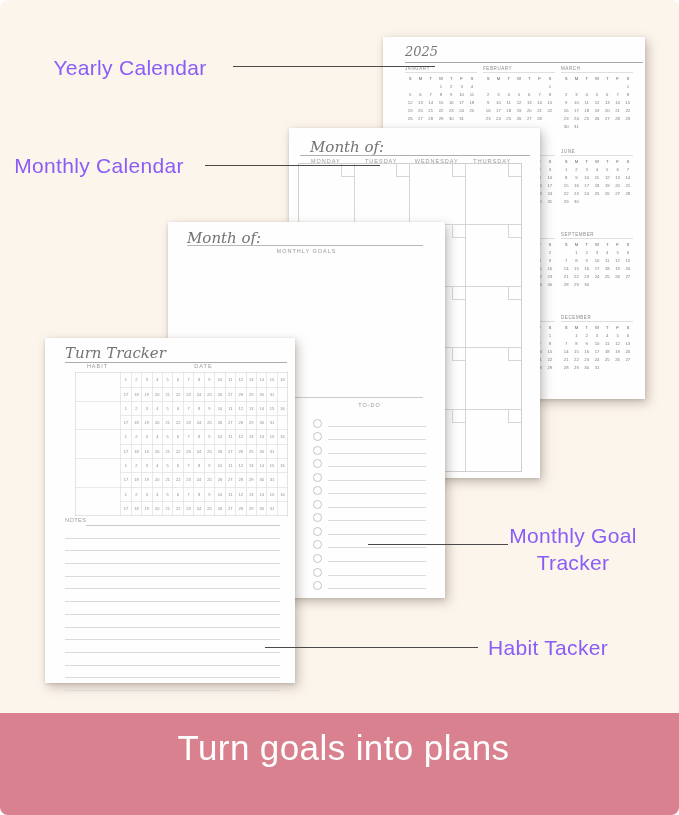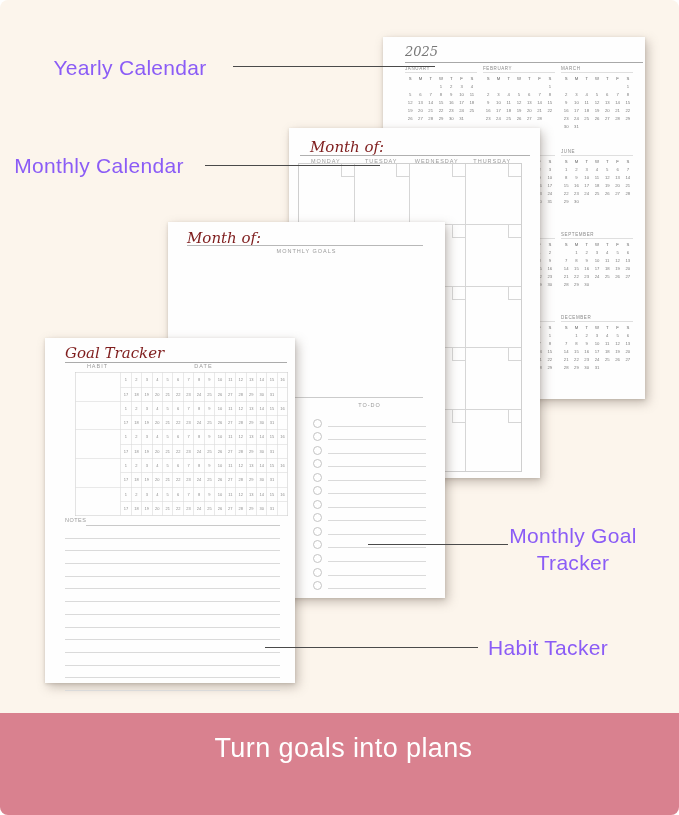--- a/index.html
+++ b/index.html
@@ -14,21 +14,21 @@
     position:absolute; background:#fefefe;
     box-shadow: 3px 4px 10px rgba(110,98,88,.38), 0 1px 3px rgba(110,98,88,.22);
   }
   .page-yearly  { left:383px; top:37px;  width:262px; height:362px; z-index:1; }
   .page-monthly { left:289px; top:128px; width:251px; height:350px; z-index:2; }
   .page-goals   { left:168px; top:222px; width:277px; height:376px; z-index:3; }
   .page-habit   { left:45px;  top:338px; width:250px; height:345px; z-index:4; }
 
   .script-title {
     position:absolute; font-family:"DejaVu Serif", serif; font-style:italic;
-    color:#7f1d1d; white-space:nowrap;
+    color:#737373; white-space:nowrap;
   }
   .hairline { position:absolute; border-top:1px solid #b5b5b5; height:0; }
   .tiny2x { transform:scale(.5); transform-origin:0 0; position:absolute;
             letter-spacing:2px; color:#9a9a9a; font-size:11px; }
 
   
   .y-title { left:22px; top:7px; font-size:13px; color:#777; }
   .y-rule  { left:22px; width:238px; top:25px; border-color:#a8a8a8; }
   .y-grid  { position:absolute; left:22px; top:29px; width:228px;
              display:grid; grid-template-columns:repeat(3,72px); column-gap:6px;
@@ -96,21 +96,21 @@
   .ann-habit   { left:478px; top:634px; width:140px; }
   .conn { position:absolute; height:1.4px; background:#4a4a4a; z-index:9; }
   .conn-yearly  { left:233px; top:66px;  width:202px; }
   .conn-monthly { left:205px; top:165px; width:175px; }
   .conn-goal    { left:368px; top:544px; width:140px; }
   .conn-habit   { left:265px; top:647px; width:213px; }
 
   
   .banner { position:absolute; left:0; top:713px; width:679px; height:102px;
             background:#d9818f; color:#ffffff; text-align:center; z-index:5; }
-  .banner-text { padding-top:17px; font-size:27px; line-height:36px;
+  .banner-text { padding-top:17px; font-size:35px; line-height:36px;
                  font-weight:400; letter-spacing:.4px;padding-left:8px; }
 </style>
 </head>
 <body>
 
 <div class="canvas" style="background: rgb(252, 245, 236);">
 
   <div class="page page-yearly">
     <div class="script-title y-title">2025</div>
     <div class="hairline y-rule"></div>
@@ -819,21 +819,21 @@
           <div class="todo-line"></div>
         </div>
         <div class="todo-row">
           <div class="todo-circle"></div>
           <div class="todo-line"></div>
         </div>
       </div>
   </div>
 
   <div class="page page-habit">
-    <div class="script-title h-title">Goal Tracker</div>
+    <div class="script-title h-title">Turn Tracker</div>
     <div class="hairline h-rule"></div>
     <div class="tiny2x h-habit-label">HABIT</div>
     <div class="tiny2x h-date-label">DATE</div>
     <div class="h-table-wrap">
       <div class="h-table">
           <div class="h-cell h-namecell no-left no-top"></div>
           <div class="h-cell no-top">1</div>
           <div class="h-cell no-top">2</div>
           <div class="h-cell no-top">3</div>
           <div class="h-cell no-top">4</div>

